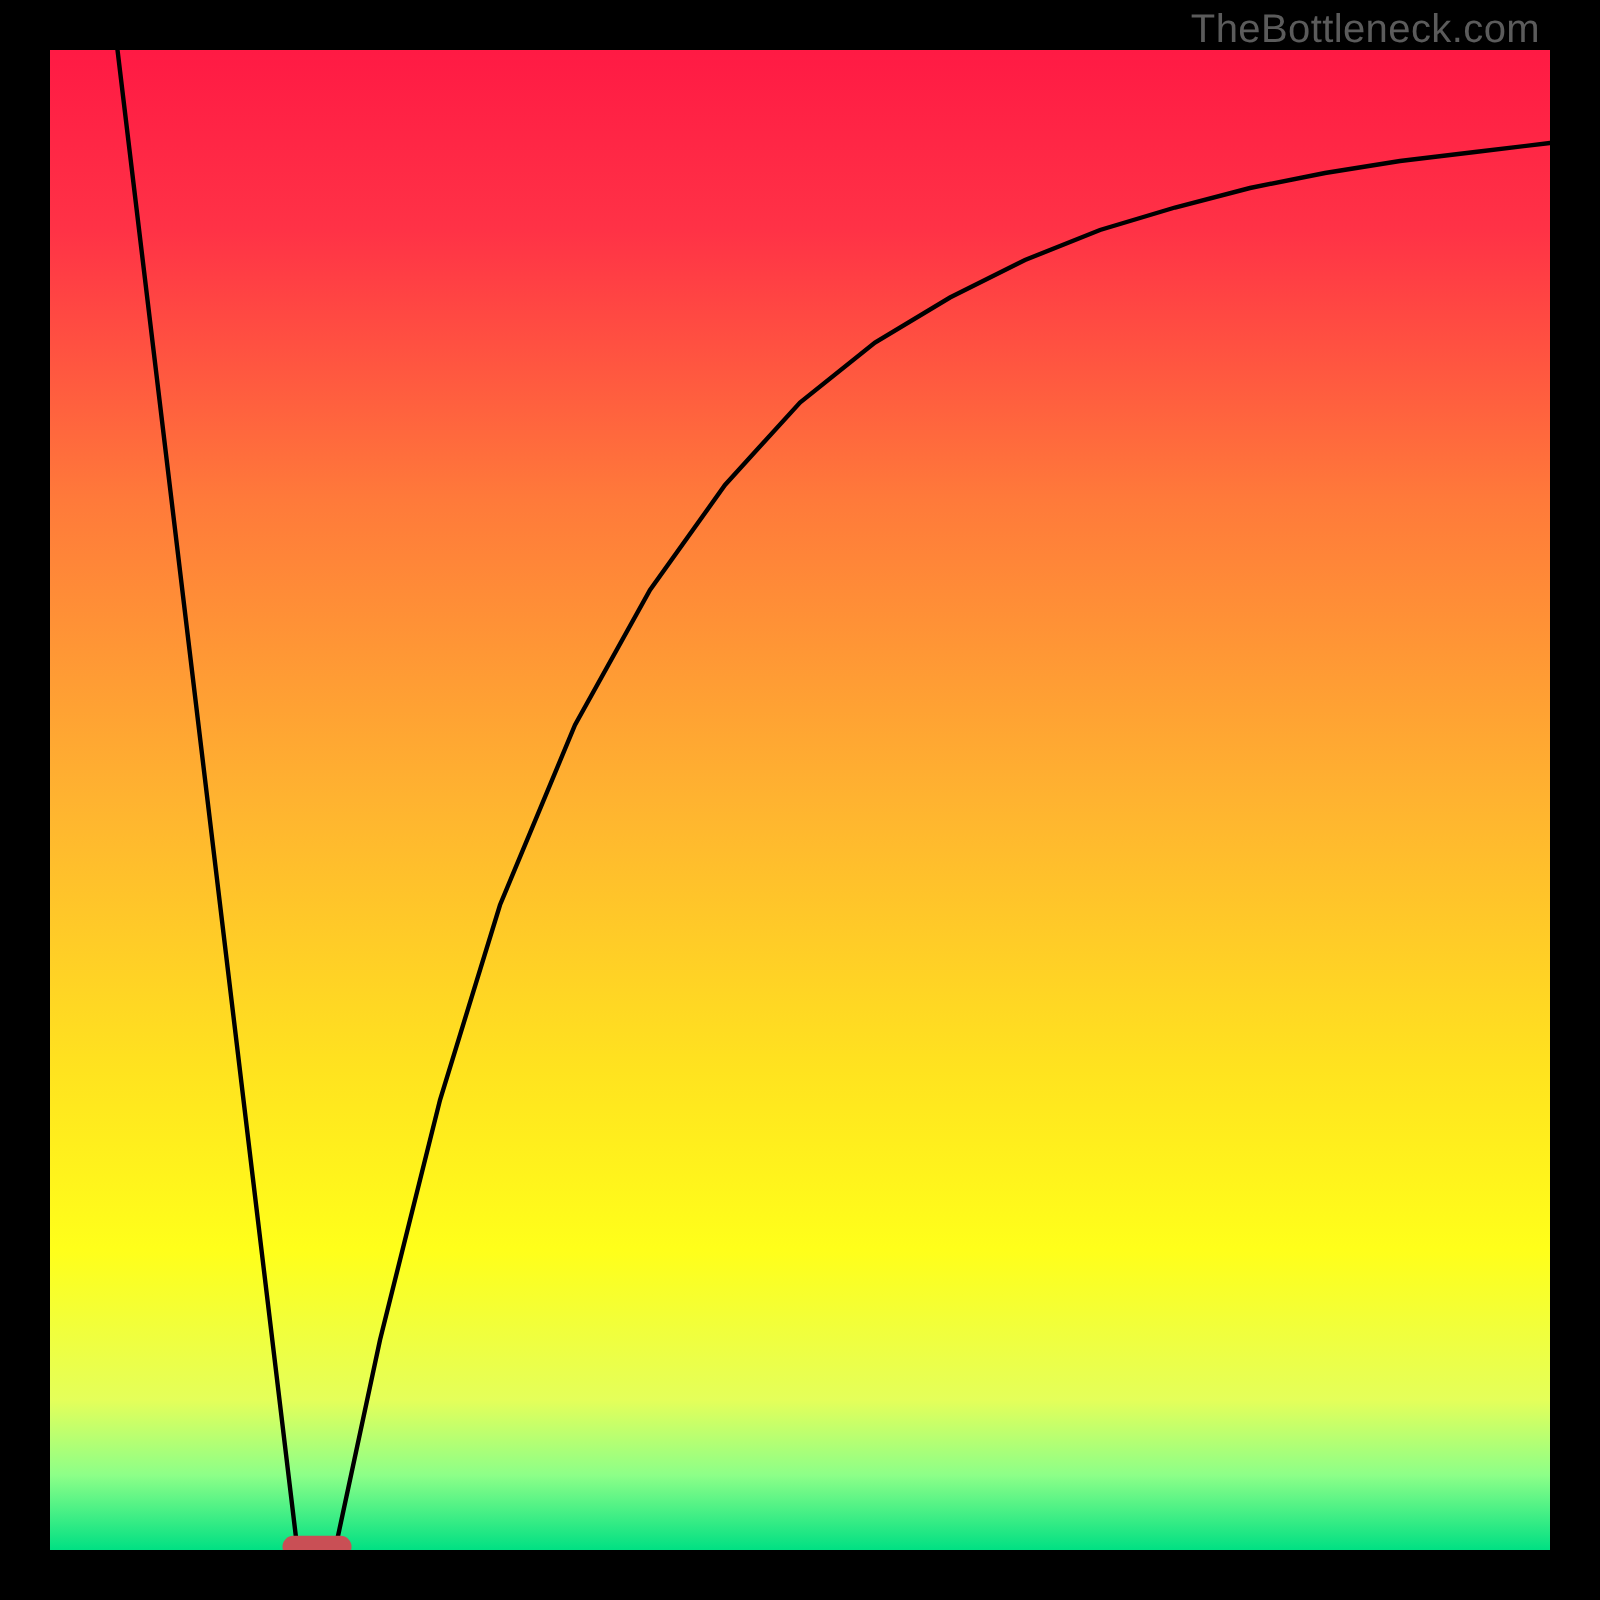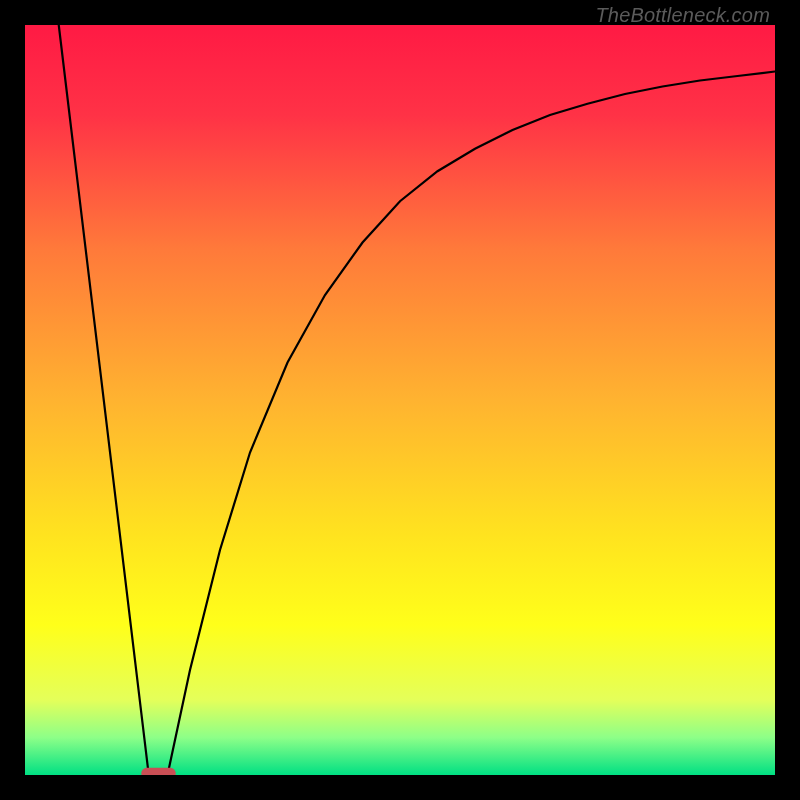--- a/index.html
+++ b/index.html
@@ -9,21 +9,20 @@
     height: 800px;
     overflow: hidden;
     background: #000;
     font-family: Arial, Helvetica, sans-serif;
   }
   .frame {
     position: absolute;
     left: 0; top: 0;
     width: 800px; height: 574px;
     background: #000;
-    font-style: italic;
   }
   .plot {
     position: absolute;
     left: 25px; top: 25px;
     width: 750px; height: 750px;
     overflow: hidden;
   }
   .attribution {
     position: absolute;
     top: 4px;

